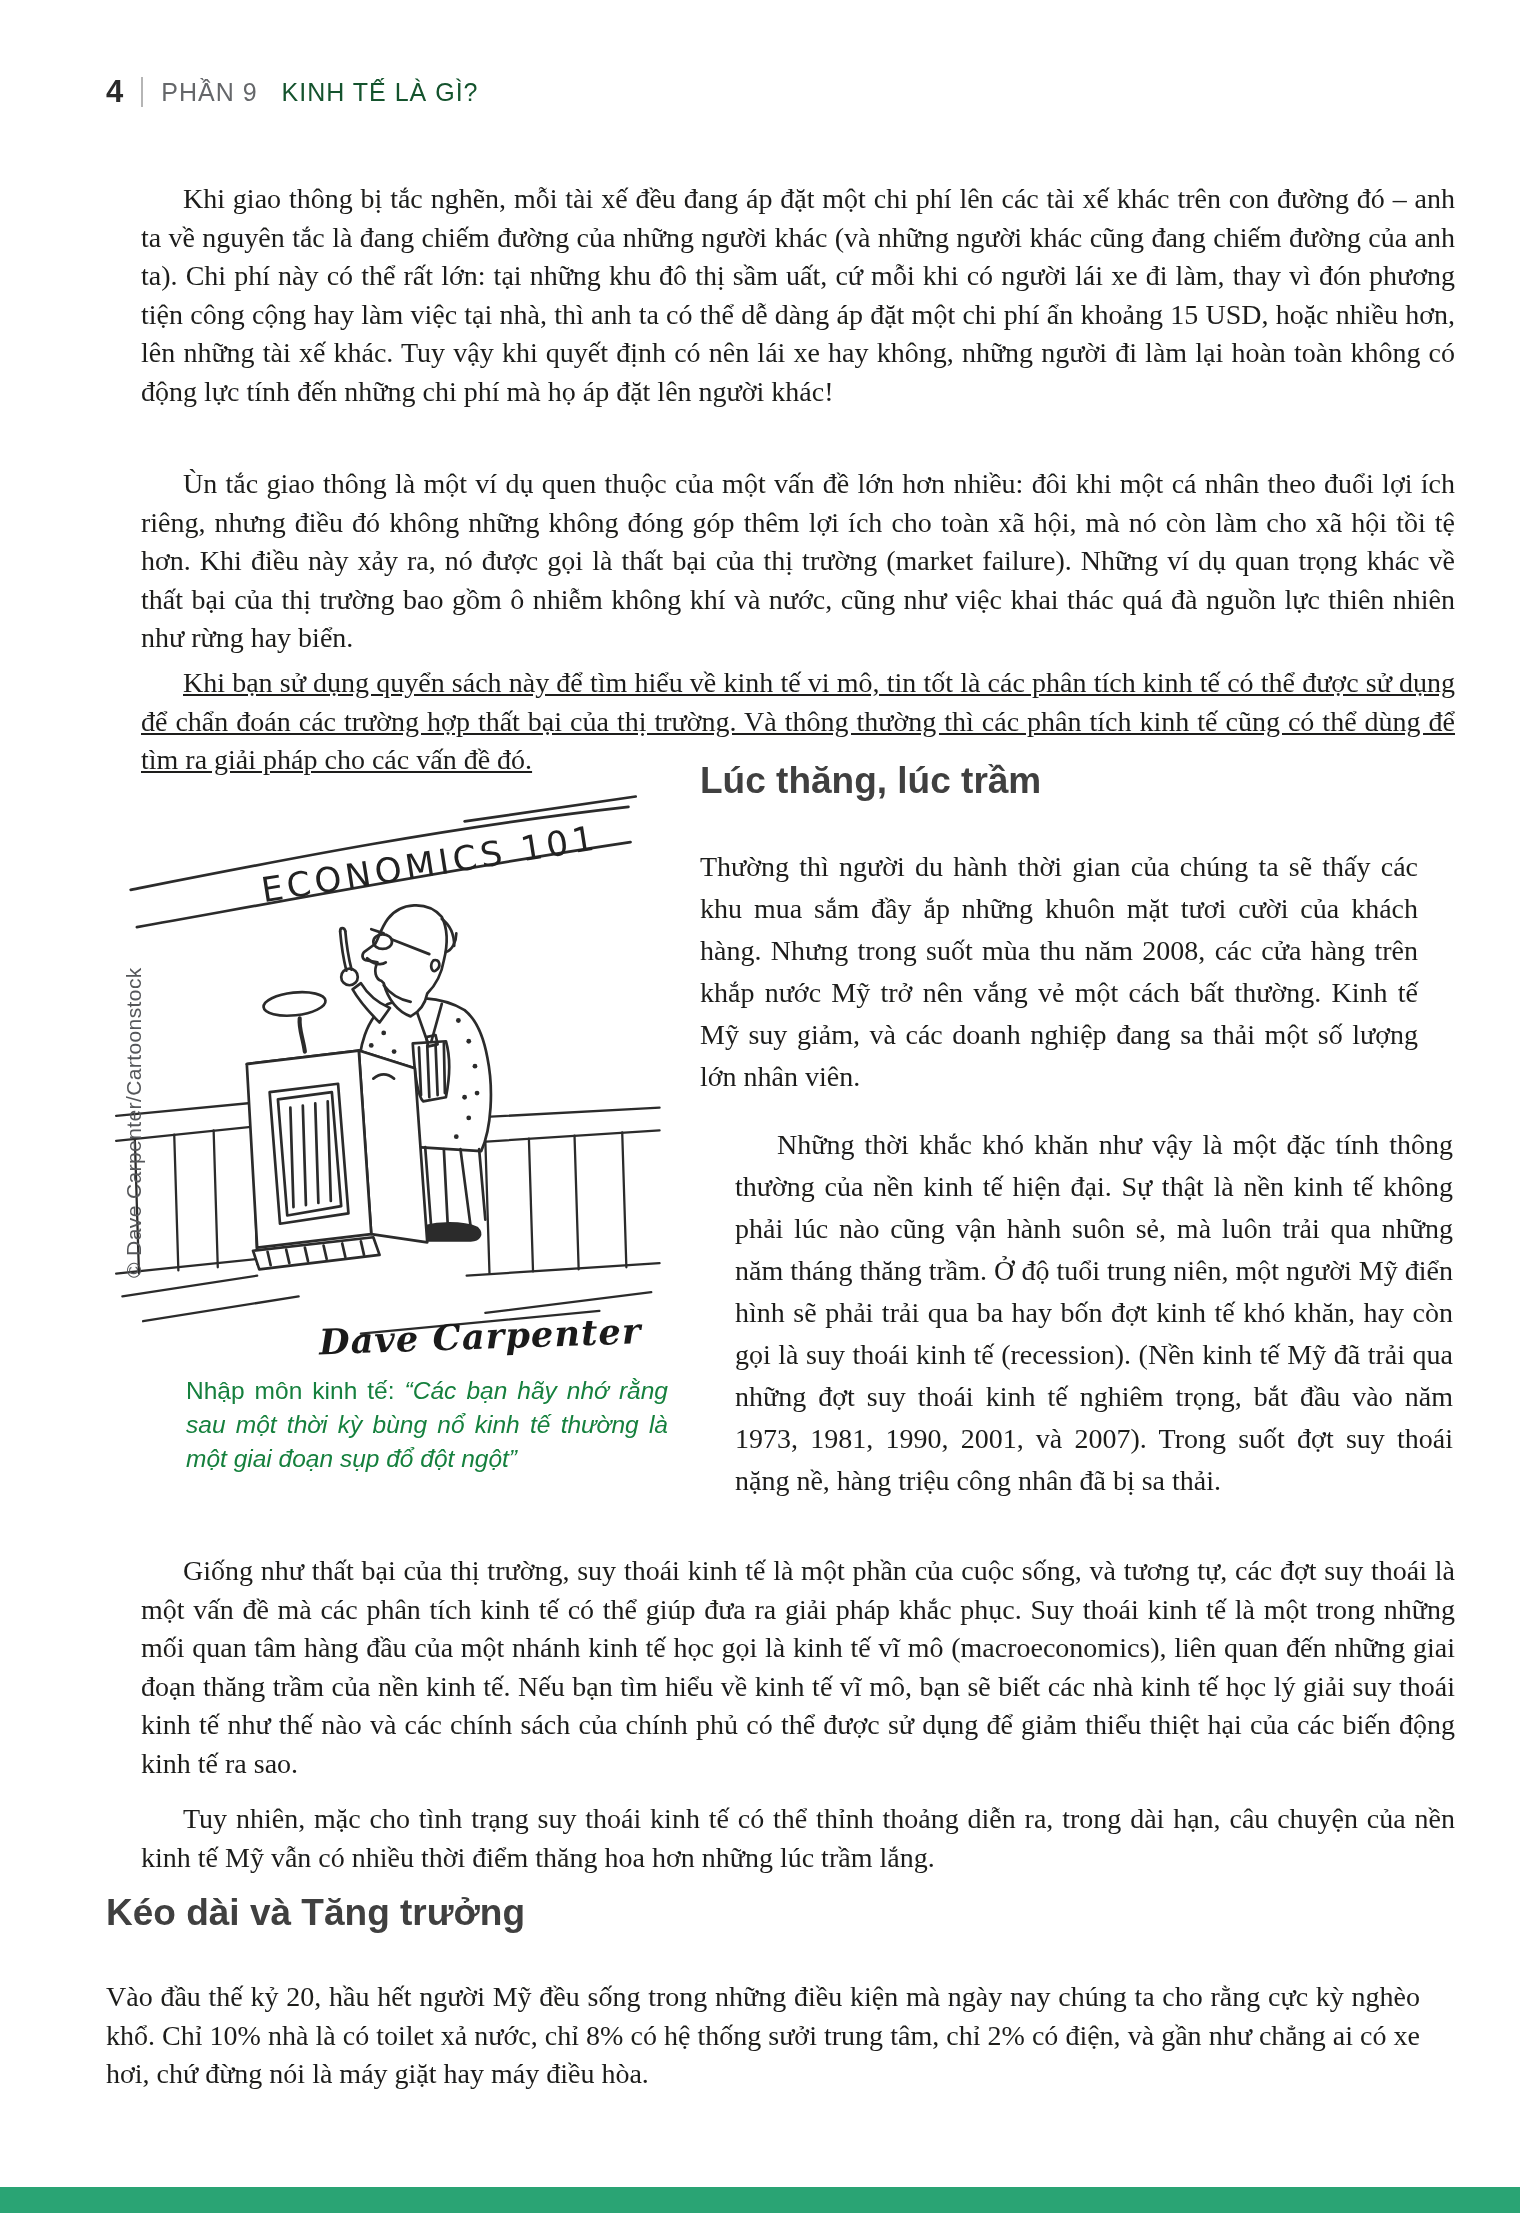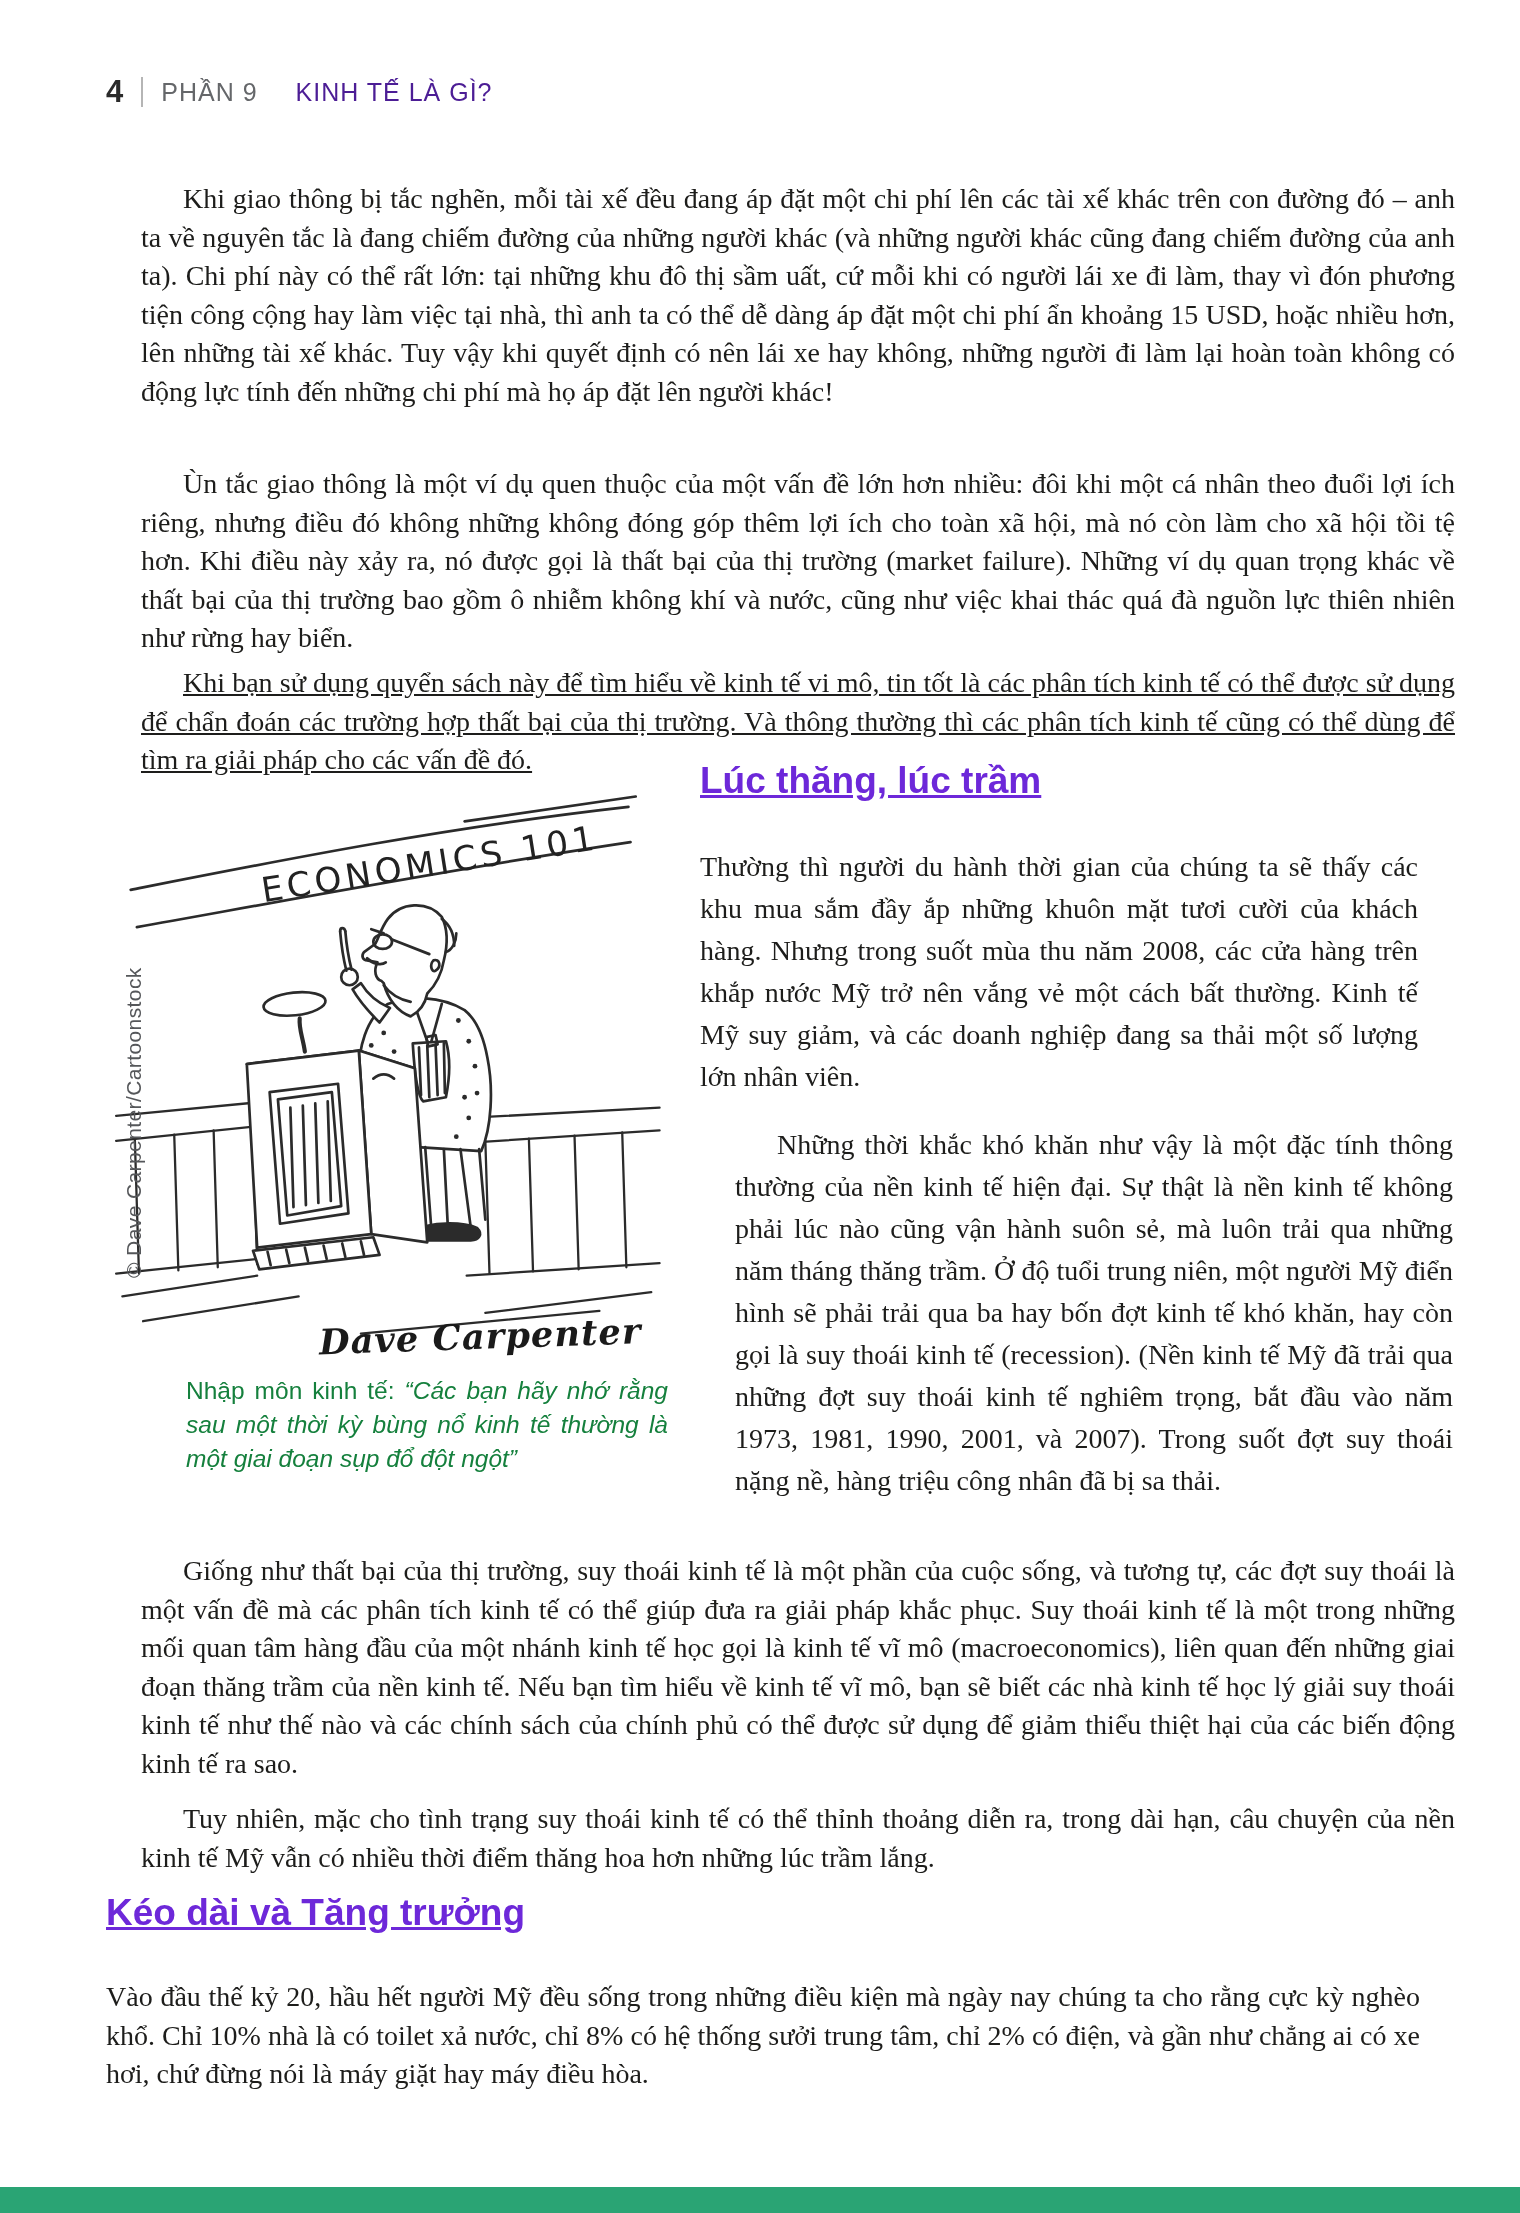--- a/index.html
+++ b/index.html
@@ -9,34 +9,34 @@
   }
   
   .runhead {
     position:absolute; top:74px; left:106px;
     font-family:"Liberation Sans", sans-serif;
     display:flex; align-items:center;
   }
   .runhead .num { font-weight:bold; font-size:31px; color:#2b2b2b; }
   .runhead .bar { width:2px; height:30px; background:#b5b5b5; margin:0 18px; }
   .runhead .part { color:#65676a; font-size:25px; letter-spacing:1px; }
-  .runhead .title { color:#4c1d95; font-size:25px; letter-spacing:1px; margin-left:38px; }
+  .runhead .title { color:#14532d; font-size:25px; letter-spacing:1px; margin-left:24px; }
 
   .para {
     position:absolute; left:106px; width:1314px;
     font-size:28px; line-height:38.5px; text-align:justify;
   }
   .indent { text-indent:42px;margin-left:35px; }
   .para b { font-weight:normal; }
 
   .col-right { left:700px; width:718px; line-height:42px; }
 
   .sec-heading {
     position:absolute; font-family:"Liberation Sans", sans-serif;
-    font-weight:bold; font-size:37px; color:#6d28d9; letter-spacing:0px;text-decoration:underline;
+    font-weight:bold; font-size:37px; color:#404040; letter-spacing:0px;
   }
 
   .cartoon-svg { position:absolute; left:112px; top:786px; }
 
   .credit {
     position:absolute; left:122px; top:1278px; width:445px; height:26px;
     transform:rotate(-90deg); transform-origin:0 0;
     font-family:"Liberation Sans", sans-serif; font-size:21px; color:#55575a;
     letter-spacing:0.4px; white-space:nowrap;
   }

